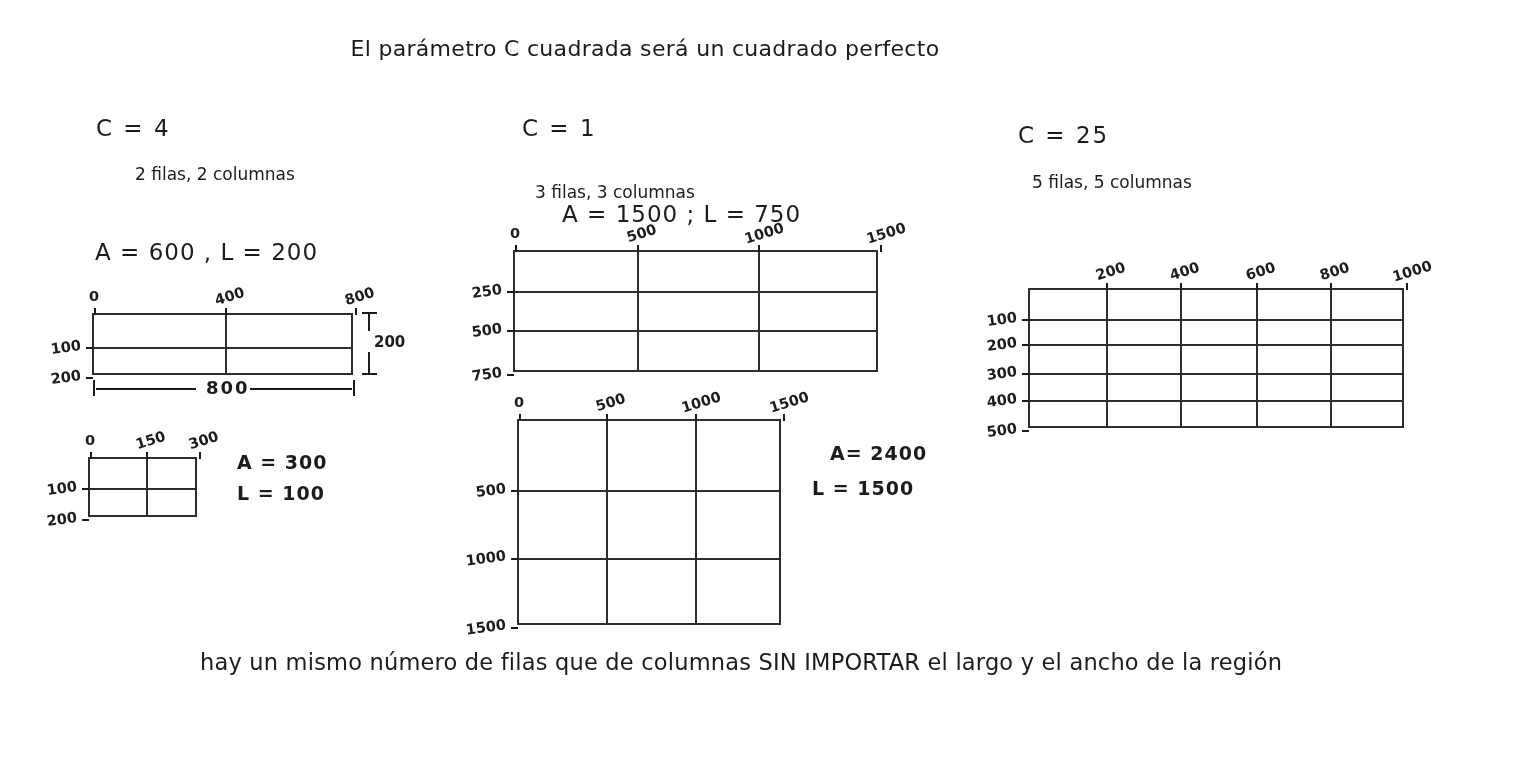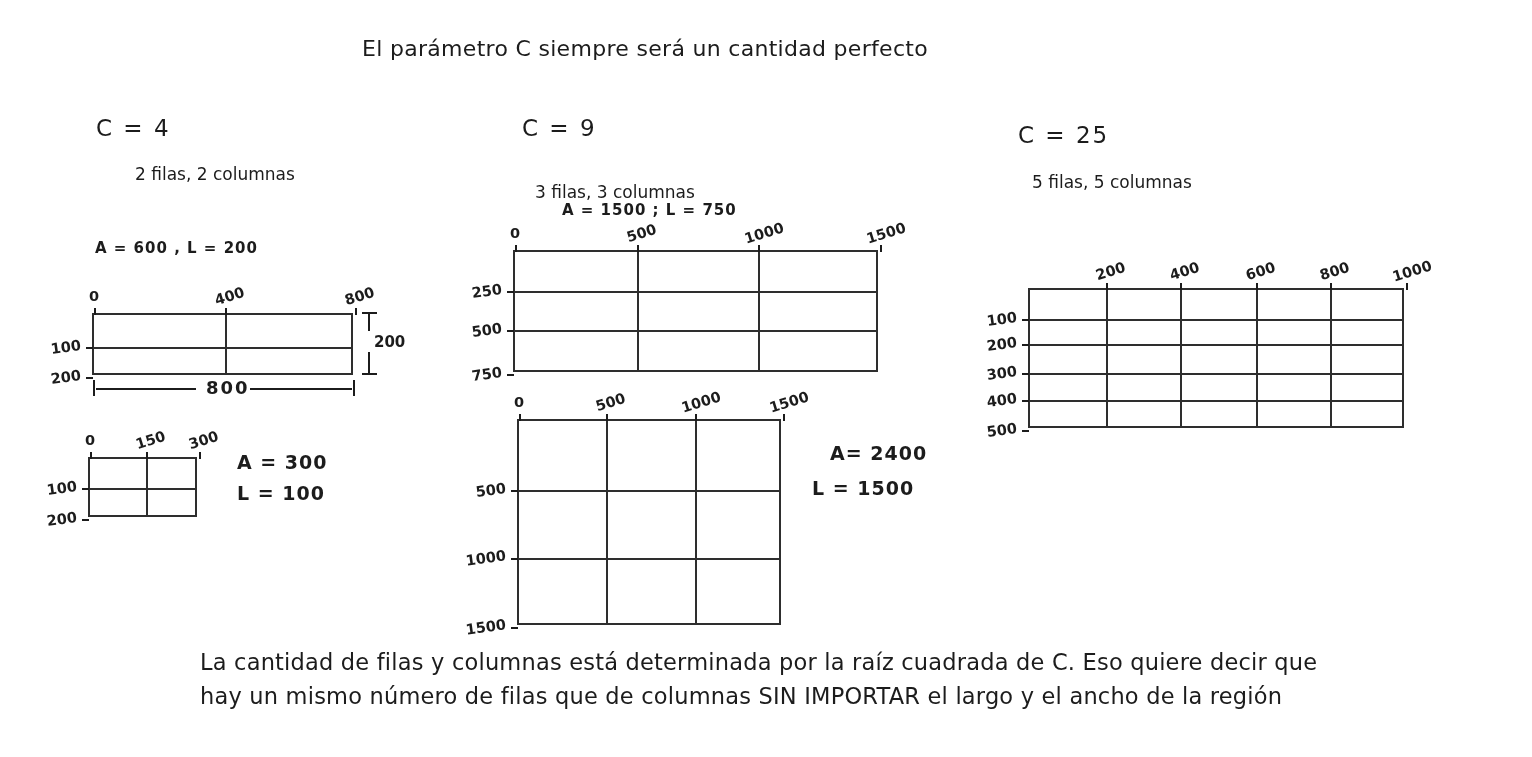--- a/index.html
+++ b/index.html
@@ -10,21 +10,21 @@
   }
   .board { position:absolute; inset:0; }
   .hand { white-space:nowrap; }
 
   .title {
     position:absolute; left:0; top:36px; width:1290px; text-align:center;
     font-size:22px; letter-spacing:0.3px;
   }
   .heading   { position:absolute; font-size:23px; letter-spacing:2px; }
   .sub       { position:absolute; font-size:17px; }
-  .params    { position:absolute; font-size:15px; font-weight:bold; letter-spacing:1px; }
+  .params    { position:absolute; font-size:23px; font-weight:normal; letter-spacing:1px; }
   .sidelabel { position:absolute; font-size:19px; font-weight:bold; letter-spacing:1px; }
 
   .grid-host { position:absolute; border:2px solid #2e2e2e; background:transparent; }
   .vline { position:absolute; top:0; bottom:0; width:2px; background:#2e2e2e; }
   .hline { position:absolute; left:0; right:0; height:2px; background:#2e2e2e; }
   .xtickmark { position:absolute; top:-7px; width:2px; height:7px; background:#1c1c1c; }
   .ytickmark { position:absolute; left:-8px; width:7px; height:2px; background:#1c1c1c; }
   .xticklabel {
     position:absolute; top:-27px; font-size:14.5px; font-weight:bold;
     transform:translateX(-50%); white-space:nowrap;
@@ -48,21 +48,21 @@
   .footer {
     position:absolute; left:200px; top:645px;
     font-size:22.5px; line-height:34px; letter-spacing:0.2px;
   }
 </style>
 </head>
 <body>
 
 <div class="board">
 
-  <div class="title hand">El parámetro C siempre será un cantidad perfecto</div>
+  <div class="title hand">El parámetro C cuadrada será un cuadrado perfecto</div>
 
   <div class="heading hand" style="left:96px;  top:115px">C = 4</div>
   <div class="sub hand" style="left:135px; top:164px">2 filas, 2 columnas</div>
   <div class="params hand" style="left:95px;  top:239px">A = 600 ,   L = 200</div>
 
   <div class="grid-host" id="grid-c4a" style="left: 92px; top: 313px; width: 261px; height: 62px;">
       <div class="vline" style="left: 131px;"></div>
       <div class="hline" style="top: 32px;"></div>
       <div class="xtickmark" style="left: 0px;"></div>
       <div class="xticklabel hand" style="left: 0px;">0</div>
@@ -98,21 +98,21 @@
       <div class="xtickmark" style="left: 109px;"></div>
       <div class="xticklabel hand rot" style="left: 109px;">300</div>
       <div class="ytickmark" style="top: 29px;"></div>
       <div class="yticklabel hand" style="top: 29px;">100</div>
       <div class="ytickmark" style="top: 60px;"></div>
       <div class="yticklabel hand" style="top: 60px;">200</div>
     </div>
   <div class="sidelabel hand" style="left:237px; top:451px">A = 300</div>
   <div class="sidelabel hand" style="left:237px; top:482px">L = 100</div>
 
-  <div class="heading hand" style="left:522px; top:115px">C = 9</div>
+  <div class="heading hand" style="left:522px; top:115px">C = 1</div>
   <div class="sub hand" style="left:535px; top:182px">3 filas, 3 columnas</div>
   <div class="params hand" style="left:562px; top:201px">A = 1500 ;   L = 750</div>
 
   <div class="grid-host" id="grid-c9a" style="left: 513px; top: 250px; width: 365px; height: 122px;">
       <div class="vline" style="left: 122px;"></div>
       <div class="vline" style="left: 243px;"></div>
       <div class="hline" style="top: 39px;"></div>
       <div class="hline" style="top: 78px;"></div>
       <div class="xtickmark" style="left: 0px;"></div>
       <div class="xticklabel hand" style="left: 0px;">0</div>
@@ -181,17 +181,16 @@
       <div class="yticklabel hand" style="top: 54px;">200</div>
       <div class="ytickmark" style="top: 83px;"></div>
       <div class="yticklabel hand" style="top: 83px;">300</div>
       <div class="ytickmark" style="top: 110px;"></div>
       <div class="yticklabel hand" style="top: 110px;">400</div>
       <div class="ytickmark" style="top: 140px;"></div>
       <div class="yticklabel hand" style="top: 140px;">500</div>
     </div>
 
   <div class="footer">
-    <div>La cantidad de filas y columnas está determinada por la raíz cuadrada de C. Eso quiere decir que</div>
     <div>hay un mismo número de filas que de columnas SIN IMPORTAR el largo y el ancho de la región</div>
   </div>
 
 </div>
 
 </body></html>

